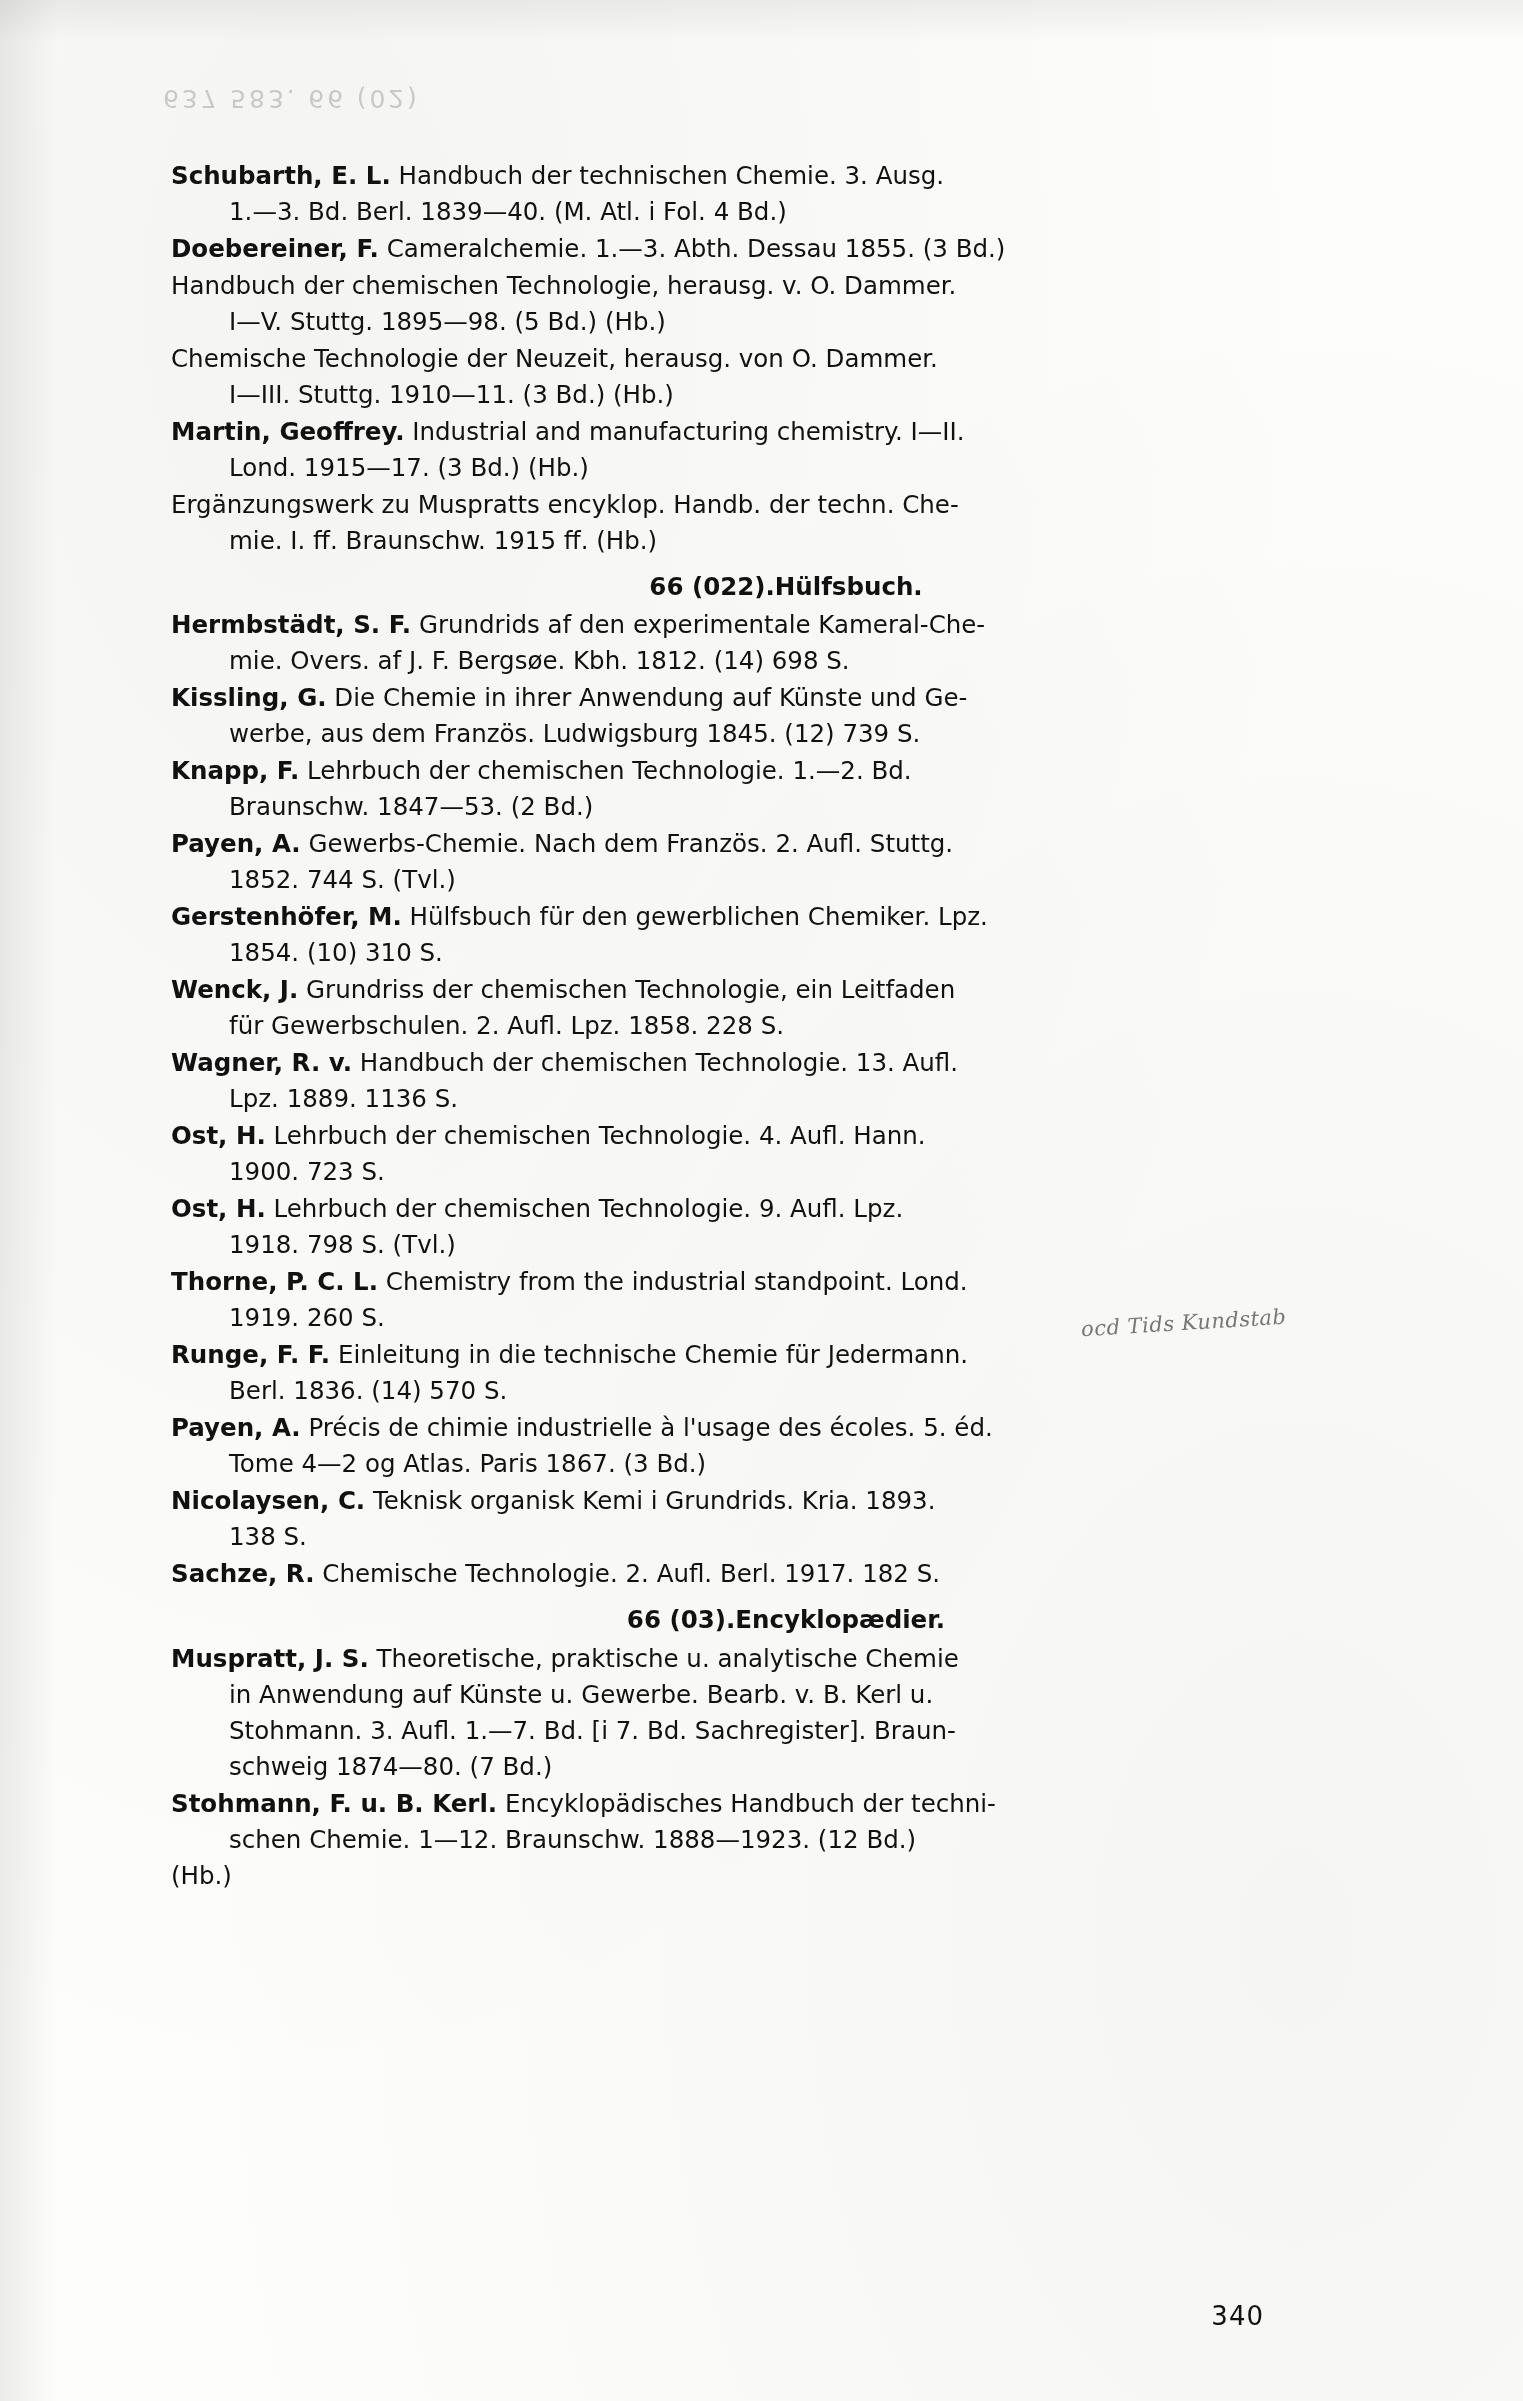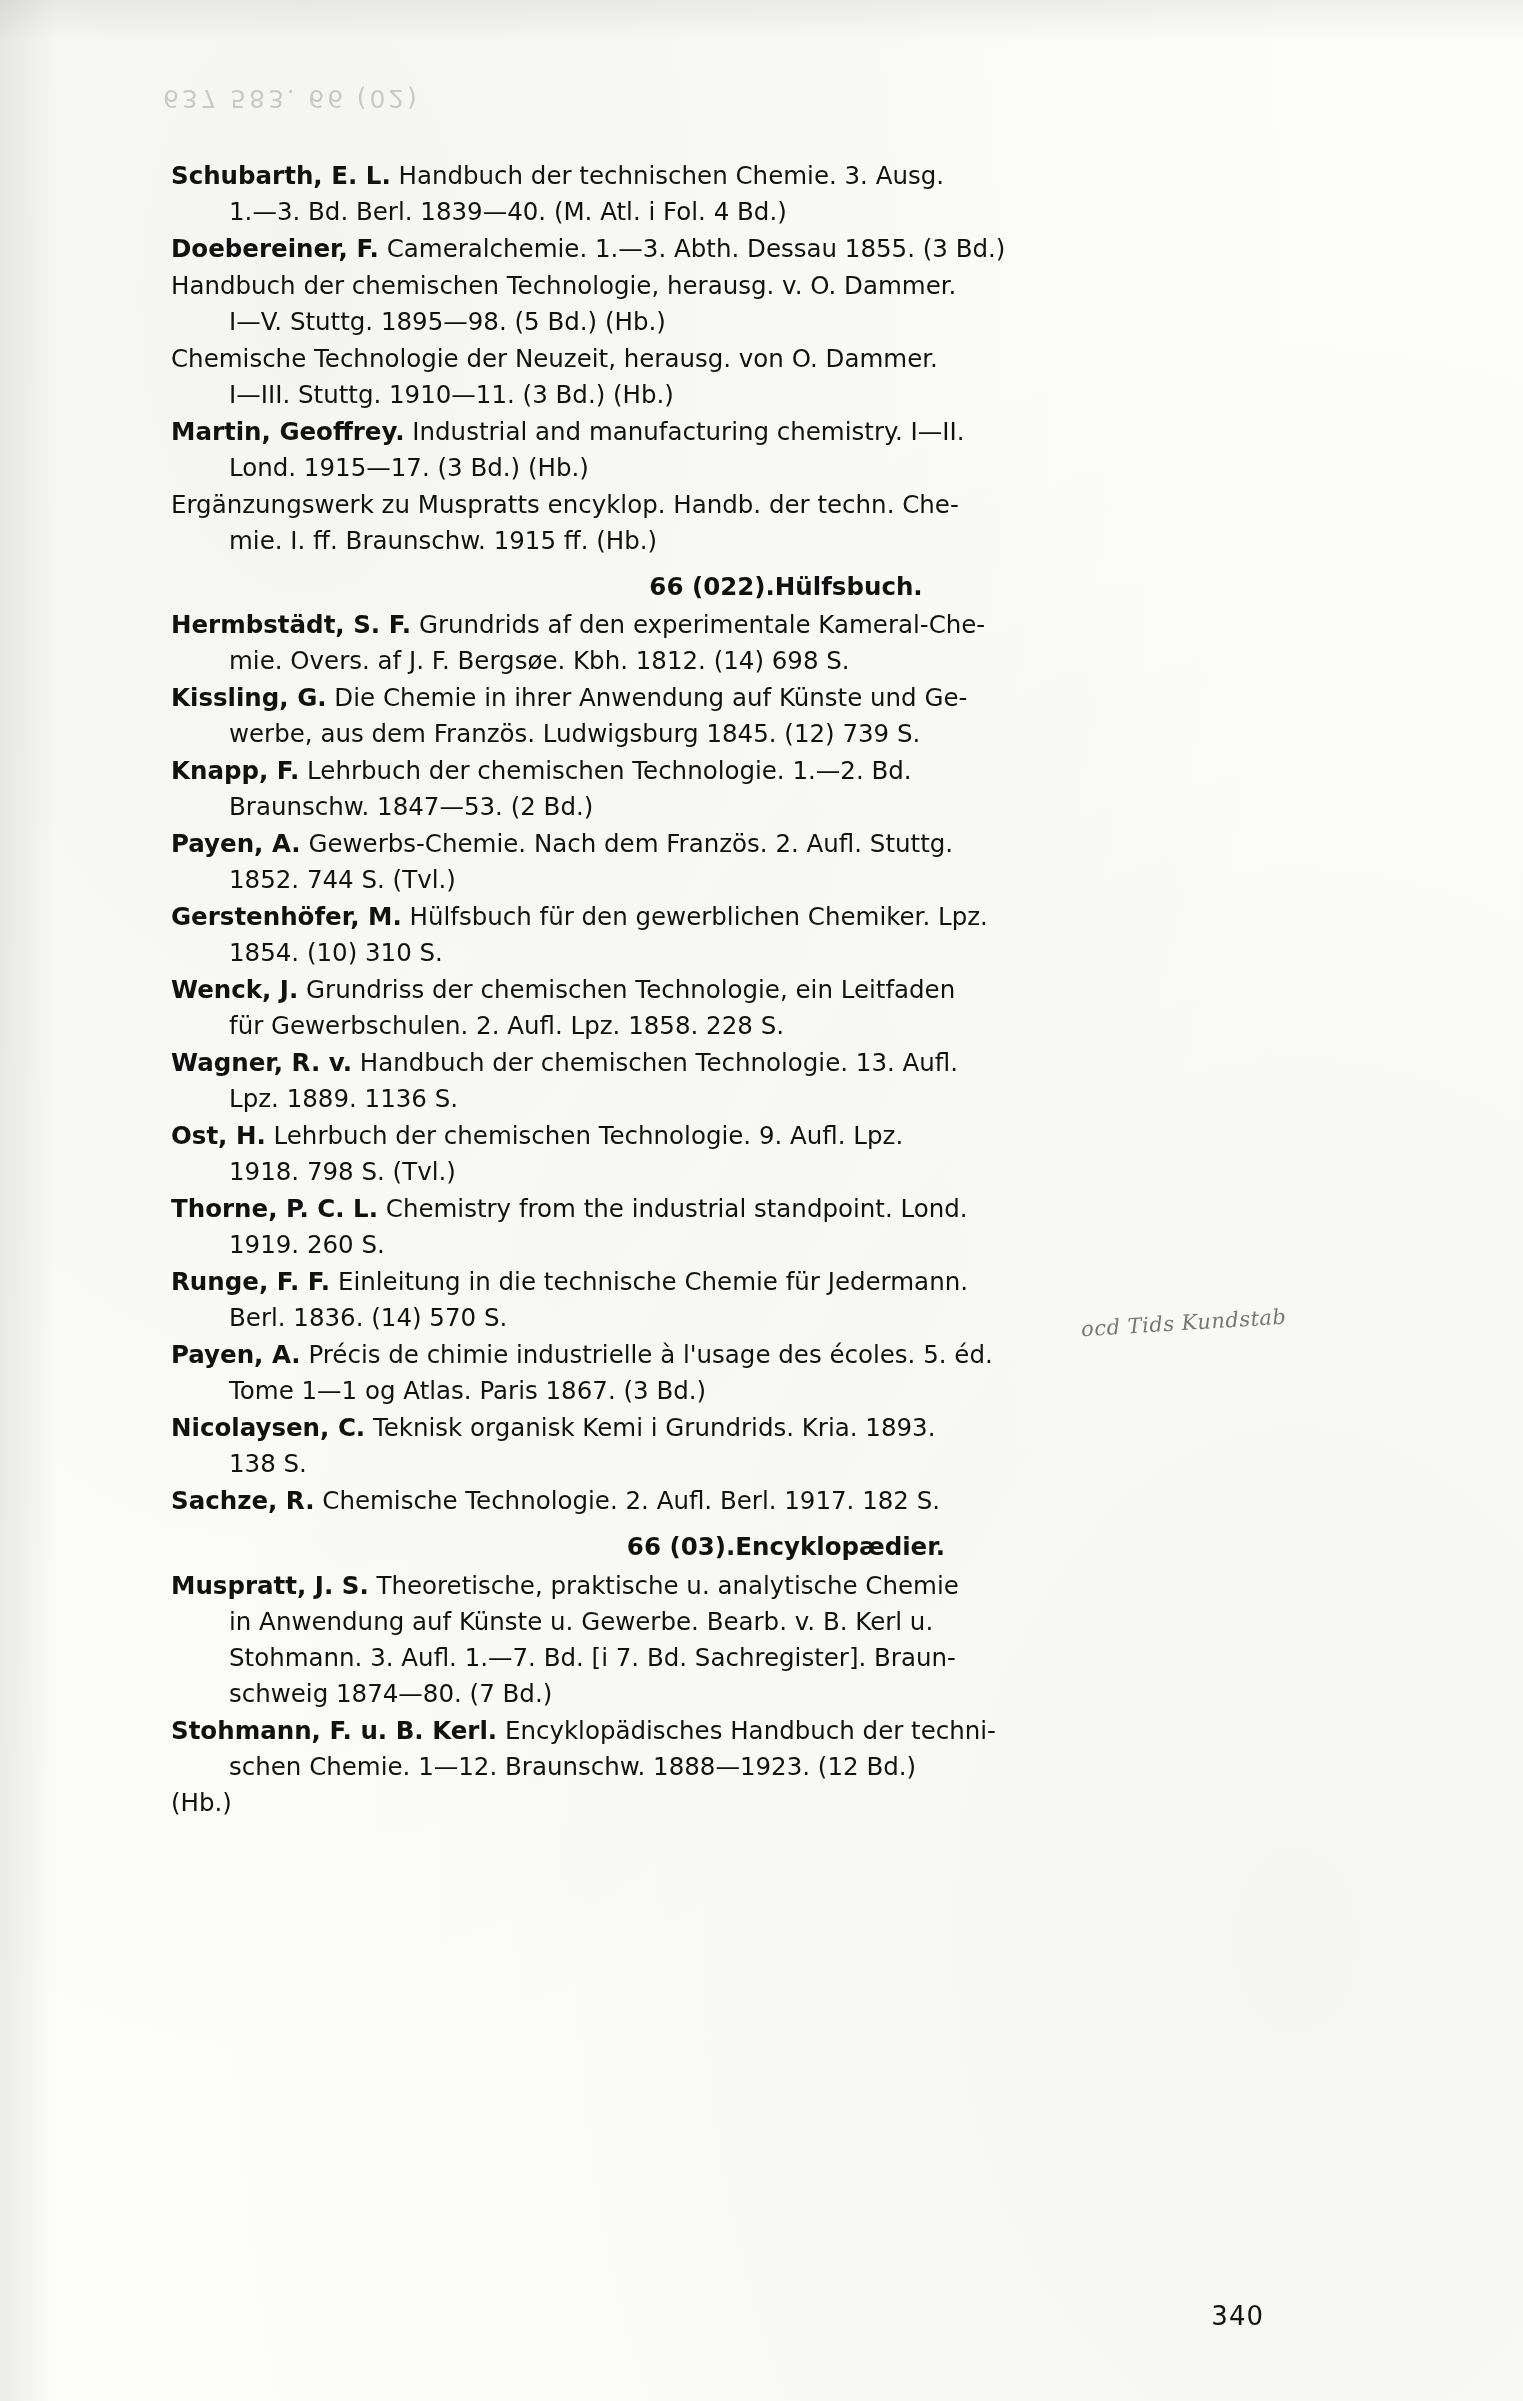--- a/index.html
+++ b/index.html
@@ -200,36 +200,40 @@
     </div>
     <div class="entry">
       <span class="ln"><span class="author">Wenck, J.</span> Grundriss der chemischen Technologie, ein Leitfaden</span>
       <span class="ln indent">für Gewerbschulen. 2. Aufl. Lpz. 1858. 228 S.</span>
     </div>
     <div class="entry">
       <span class="ln"><span class="author">Wagner, R. v.</span> Handbuch der chemischen Technologie. 13. Aufl.</span>
       <span class="ln indent">Lpz. 1889. 1136 S.</span>
     </div>
     <div class="entry">
+      <span class="ln"><span class="author">Ost, H.</span> Lehrbuch der chemischen Technologie. 4. Aufl. Hann.</span>
+      <span class="ln indent">1900. 723 S.</span>
+    </div>
+    <div class="entry">
       <span class="ln"><span class="author">Ost, H.</span> Lehrbuch der chemischen Technologie. 9. Aufl. Lpz.</span>
       <span class="ln indent">1918. 798 S. (Tvl.)</span>
     </div>
     <div class="entry">
       <span class="ln"><span class="author">Thorne, P. C. L.</span> Chemistry from the industrial standpoint. Lond.</span>
       <span class="ln indent">1919. 260 S.</span>
     </div>
 
 
     <div class="entry">
       <span class="ln"><span class="author">Runge, F. F.</span> Einleitung in die technische Chemie für Jedermann.</span>
       <span class="ln indent">Berl. 1836. (14) 570 S.</span>
     </div>
     <div class="entry">
       <span class="ln"><span class="author">Payen, A.</span> Précis de chimie industrielle à l'usage des écoles. 5. éd.</span>
-      <span class="ln indent">Tome 1—1 og Atlas. Paris 1867. (3 Bd.)</span>
+      <span class="ln indent">Tome 4—2 og Atlas. Paris 1867. (3 Bd.)</span>
     </div>
     <div class="entry">
       <span class="ln"><span class="author">Nicolaysen, C.</span> Teknisk organisk Kemi i Grundrids. Kria. 1893.</span>
       <span class="ln indent">138 S.</span>
     </div>
     <div class="entry">
       <span class="ln"><span class="author">Sachze, R.</span> Chemische Technologie. 2. Aufl. Berl. 1917. 182 S.</span>
     </div>
 
     <div class="section-head">

